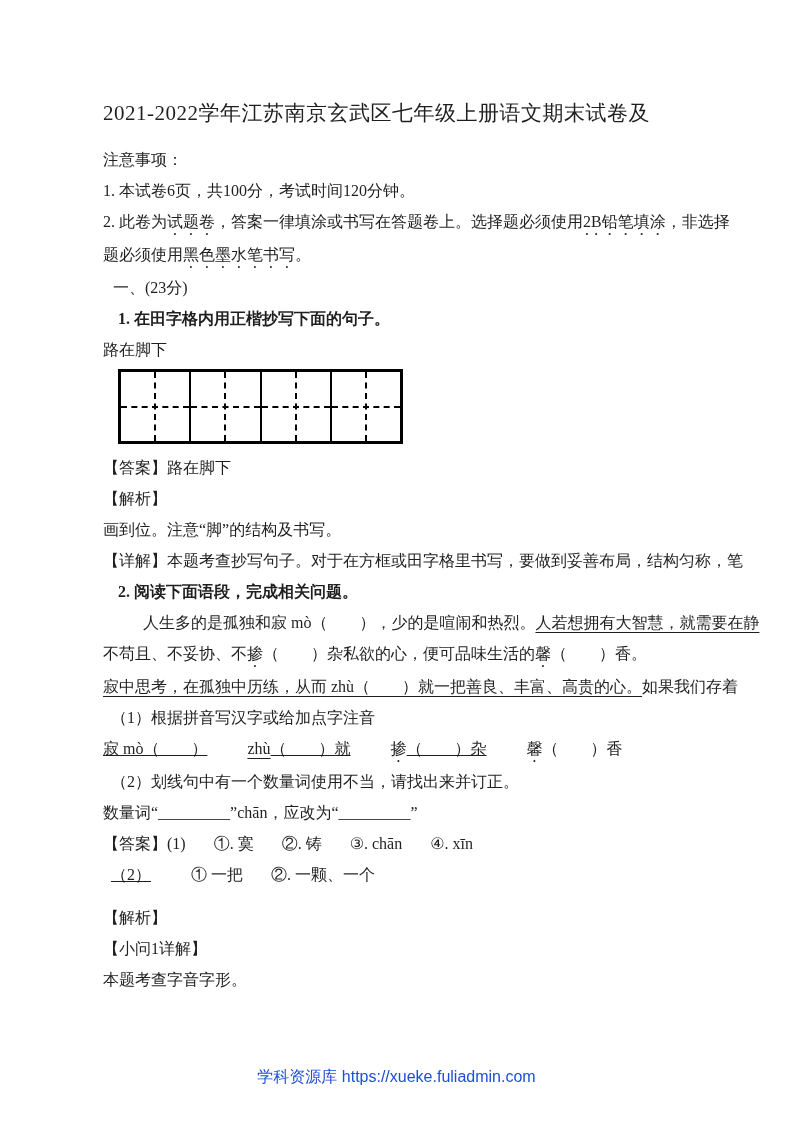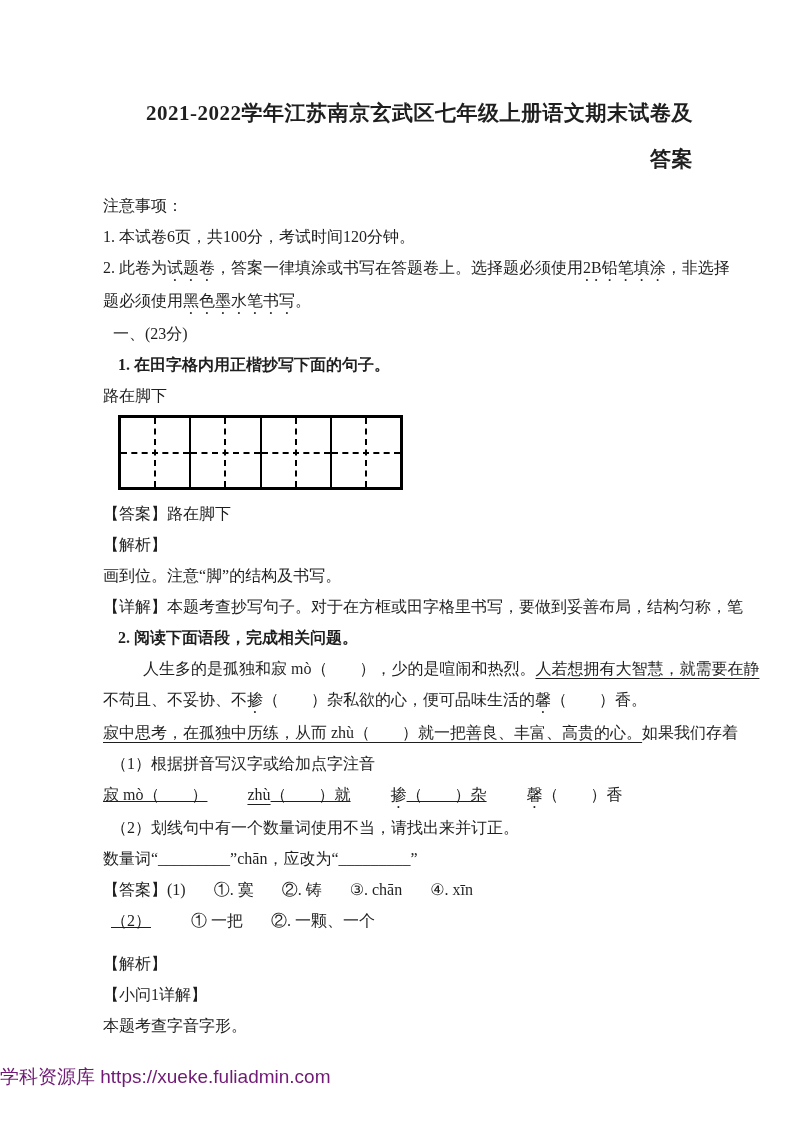--- a/index.html
+++ b/index.html
@@ -2,21 +2,21 @@
 <html><head>
 <meta charset="utf-8">
 <style>
   html,body{margin:0;padding:0;}
   body{
     width:793px;height:1122px;background:#ffffff;position:relative;
     font-family:"Liberation Serif","DejaVu Serif",serif;
     color:#1f1f1f;overflow:hidden;
   }
   .content{position:absolute;left:103px;top:90px;width:590px;font-size:16px;line-height:31px;}
-  .title{font-size:21px;font-weight:700;text-align:right;line-height:46px;margin:0 0 8px 0;letter-spacing:.5px;}
+  .title{font-size:21px;font-weight:400;text-align:left;line-height:46px;margin:0 0 8px 0;letter-spacing:.5px;}
   .line{min-height:31px;line-height:31px;white-space:nowrap;}
   .indent-q{padding-left:15px;font-weight:bold;}
   .indent-s{padding-left:10px;}
   .indent-sub{padding-left:8px;}
   .first-indent{text-indent:40px;}
   .em-dots{
     -webkit-text-emphasis:filled dot;-webkit-text-emphasis-position:under right;
     text-emphasis:filled dot;text-emphasis-position:under right;
   }
   .u{text-decoration:underline;text-underline-offset:4px;text-decoration-thickness:1px;}
@@ -31,33 +31,32 @@
   .tian-cell::before{
     content:"";position:absolute;top:0;bottom:0;left:50%;margin-left:-1px;
     border-left:2px dashed #000;
   }
   .tian-cell::after{
     content:"";position:absolute;left:0;right:0;top:50%;margin-top:-1px;
     border-top:2px dashed #000;
   }
   .gap-top{margin-top:12px;}
   .footer{
-    position:absolute;top:1062px;left:0;width:793px;text-align:left;
-    color:#701a75;font-size:19px;line-height:30px;
+    position:absolute;top:1062px;left:0;width:793px;text-align:center;
+    color:#1d4ed8;font-size:16px;line-height:30px;
     font-family:"Liberation Sans","DejaVu Sans",sans-serif;
   }
 </style>
 </head>
 <body>
 
 <div class="content">
 
   <h1 class="title">
     <div>2021-2022学年江苏南京玄武区七年级上册语文期末试卷及</div>
-    <div>答案</div>
   </h1>
 
   <div class="line">注意事项：</div>
 
   <div class="line">1. 本试卷6页，共100分，考试时间120分钟。</div>
 
   <div class="line"><span>2. 此卷为</span><span class="em-dots">试题卷</span><span>，答案一律填涂或书写在答题卷上。选择题必须使用</span><span class="em-dots">2B铅笔填涂</span><span>，非选择</span></div>
 
   <div class="line"><span>题必须使用</span><span class="em-dots">黑色墨水笔书写</span><span>。</span></div>
 

